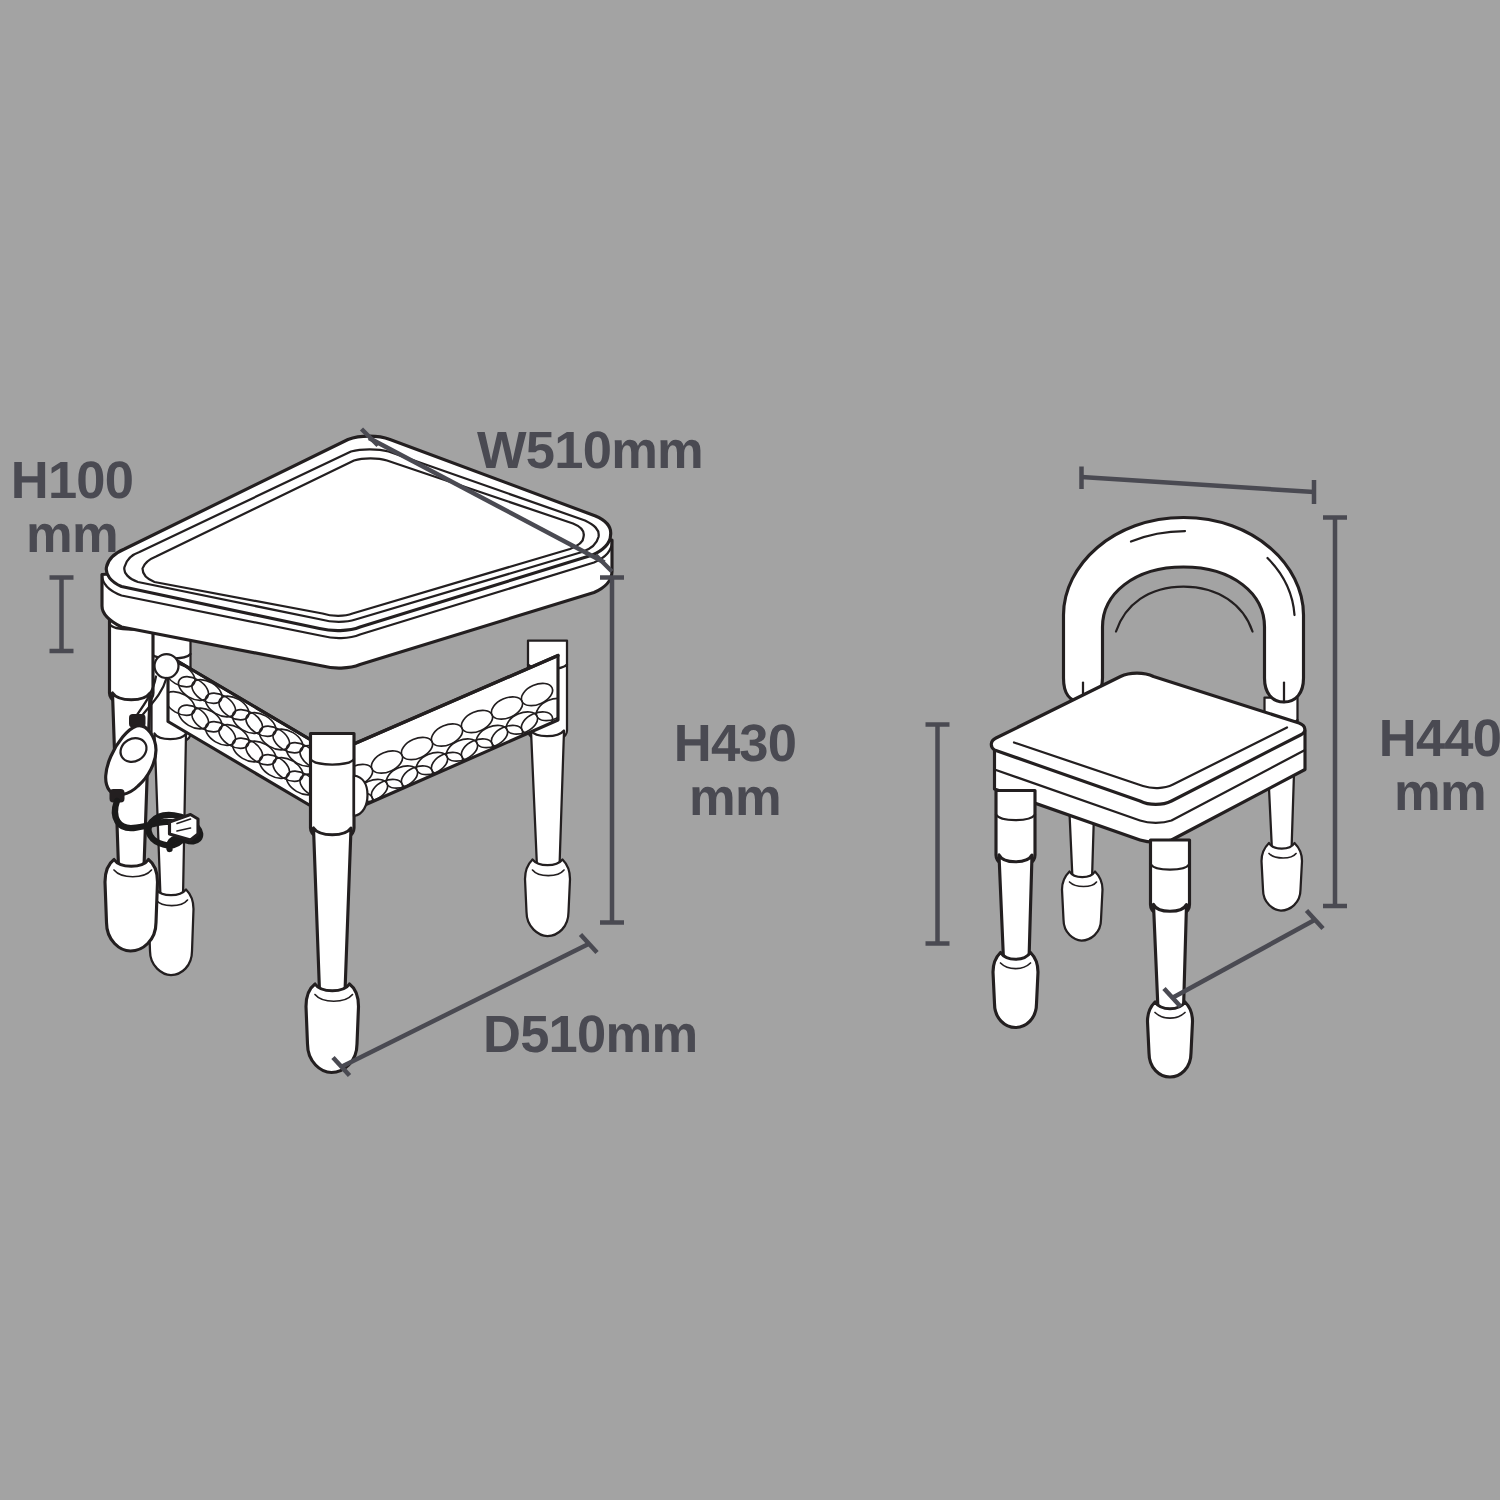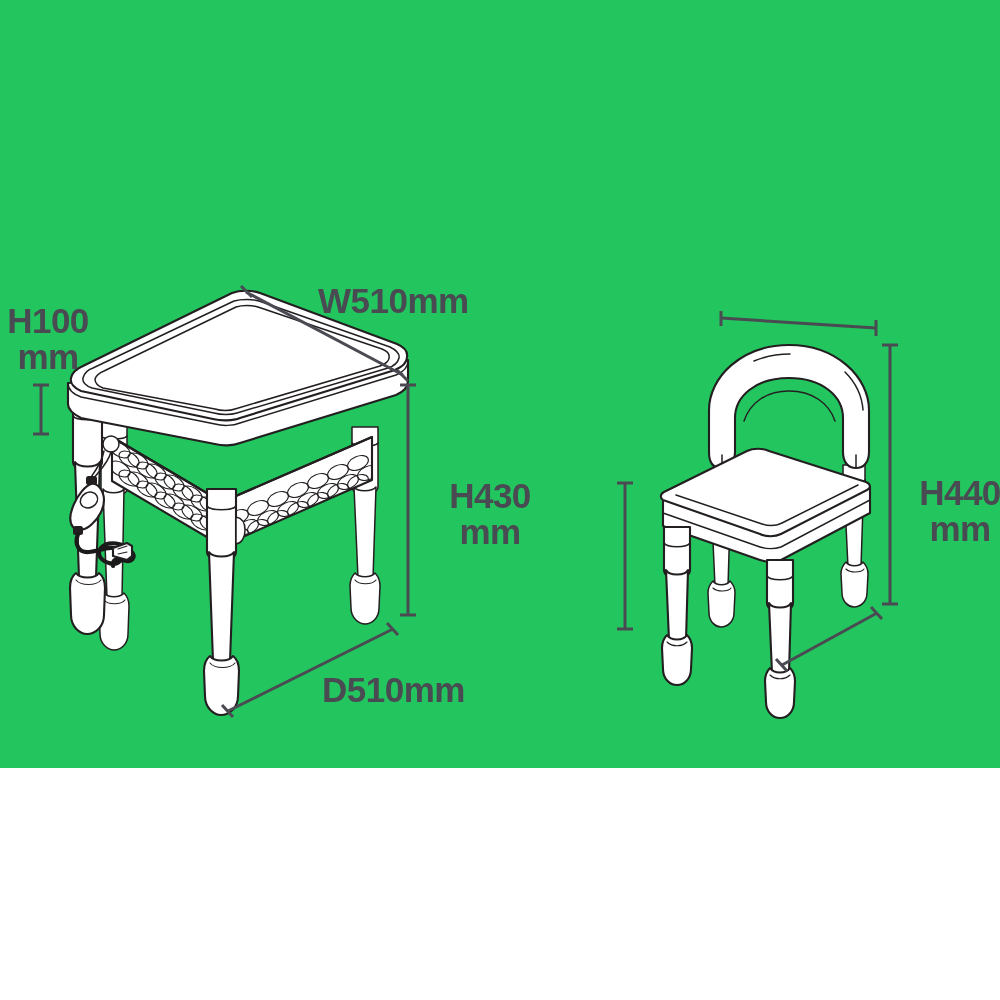--- a/index.html
+++ b/index.html
@@ -9,22 +9,22 @@
   }
   body {
     width: 1000px;
     height: 1000px;
     font-family: "Liberation Sans", sans-serif;
     overflow: hidden;
   }
   #stage {
     position: relative;
     width: 1000px;
-    height: 768px;
-    background: #22c55e;
+    height: 1000px;
+    background: #a3a3a3;
   }
   #drawing {
     position: absolute;
     top: 0;
     left: 0;
     width: 1000px;
     height: 1000px;
   }
   .dim-label {
     position: absolute;

